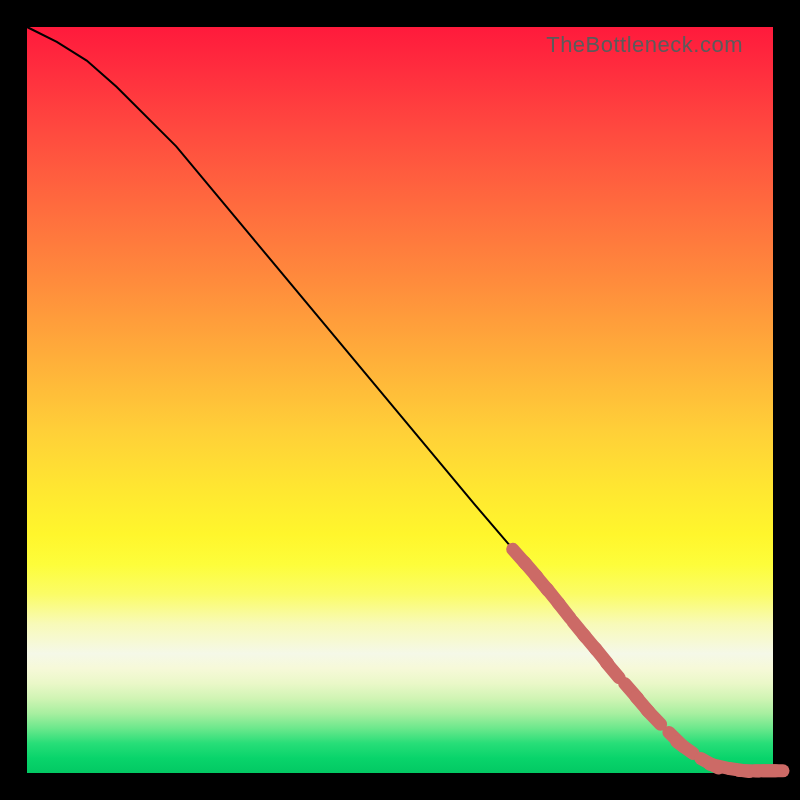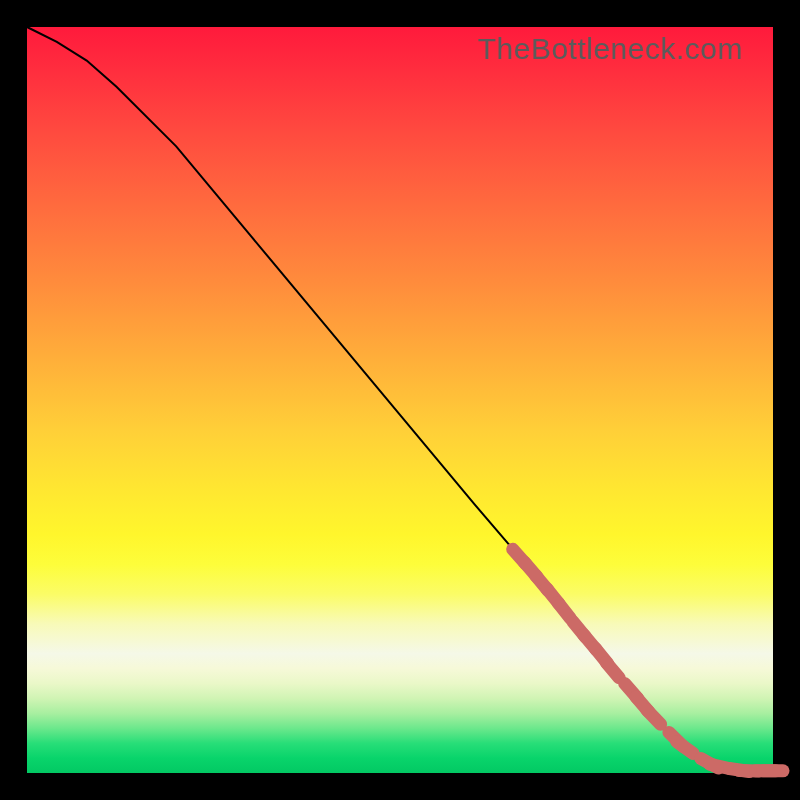--- a/index.html
+++ b/index.html
@@ -47,21 +47,21 @@
       #28de78 96%,
       #09d46b 98%,
       #02c963 100%
     );
   }
   .watermark {
     position: absolute;
     top: 5px;
     right: 30px;
     color: #5b5b5b;
-    font-size: 30px;
+    font-size: 22px;
     font-weight: 500;
     letter-spacing: 0.5px;
     user-select: none;
   }
   svg.curve {
     position: absolute;
     left: 0;
     top: 0;
     width: 746px;
     height: 746px;

